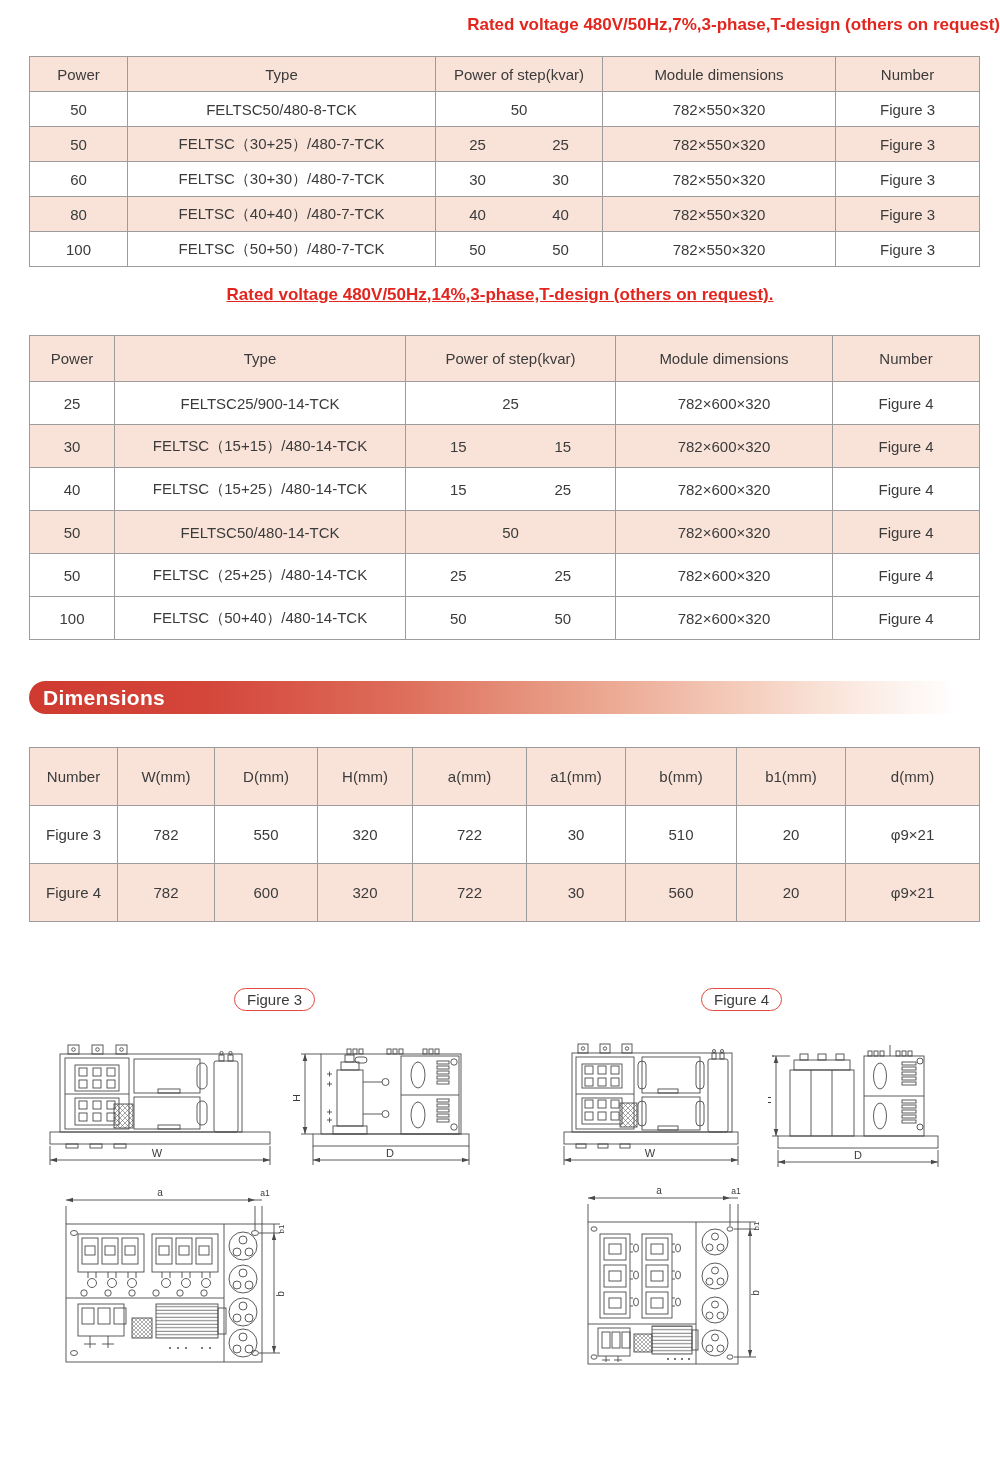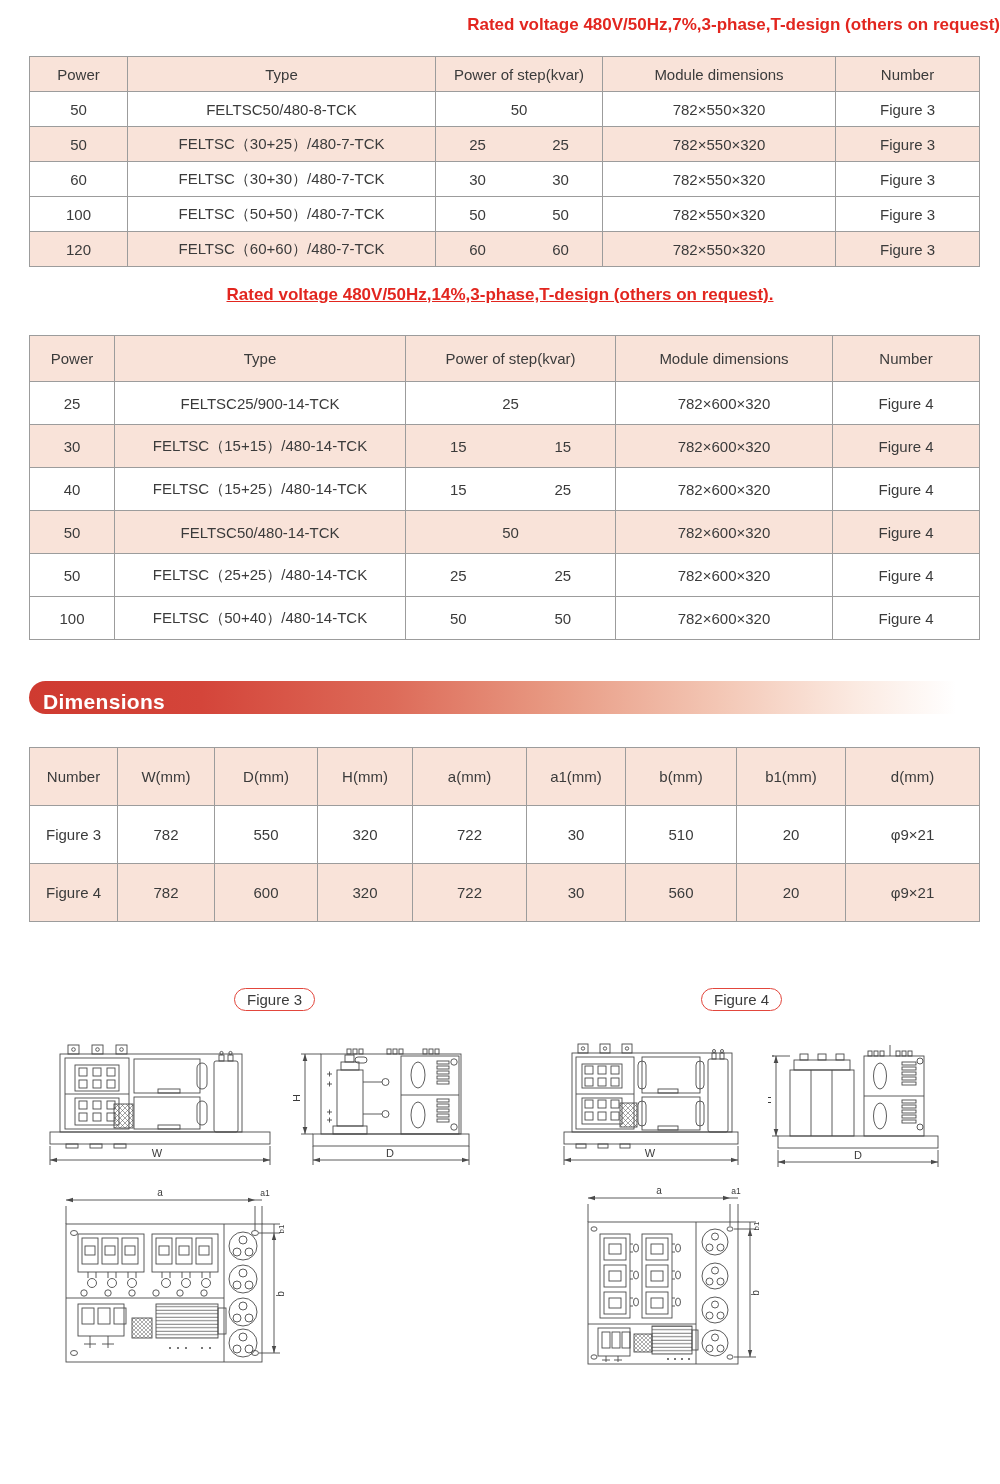--- a/index.html
+++ b/index.html
@@ -28,21 +28,21 @@
   .t2 { margin-top:29px; }
   .t2 th { height:46px; }  .t2 td { height:43px; }
   .t3 { margin-top:33px; }
   .t3 th { height:58px; }  .t3 td { height:58px; }
   .steps { display:flex; width:100%; }
   .steps span { flex:1; text-align:center; }
   .banner {
     margin:41px 0 0 29px; width:956px; height:33px;
     border-radius:17px 0 0 17px;
     background:linear-gradient(90deg,#cf3a30 0%,#d4453a 18%,#dd6b59 38%,#e89a83 55%,#f3c6b4 72%,#fbe9e0 86%,#ffffff 97%);
-    display:flex; align-items:flex-end;
+    display:flex; align-items:center;
   }
   .banner span {
     color:#ffffff; font-weight:bold; font-size:21px; padding-left:14px; letter-spacing:0.3px;
   }
   .figures { position:relative; margin-top:54px; height:409px; }
   .fig-pill {
     position:absolute; top:12px; background:#fff;
     border:1.5px solid #e2463c; border-radius:13px;
     padding:2px 12px; font-size:15px; color:#3b3b3b;
   }
@@ -102,39 +102,39 @@
       <td>FELTSC（30+30）/480-7-TCK</td>
       <td>
           <div class="steps">
             <span>30</span>
             <span>30</span>
           </div>
         </td>
       <td>782×550×320</td>
       <td>Figure 3</td>
     </tr>
+    <tr class="alt">
+      <td>80</td>
+      <td>FELTSC（40+40）/480-7-TCK</td>
+      <td>
+          <div class="steps">
+            <span>40</span>
+            <span>40</span>
+          </div>
+        </td>
+      <td>782×550×320</td>
+      <td>Figure 3</td>
+    </tr>
     <tr>
       <td>100</td>
       <td>FELTSC（50+50）/480-7-TCK</td>
       <td>
           <div class="steps">
             <span>50</span>
             <span>50</span>
-          </div>
-        </td>
-      <td>782×550×320</td>
-      <td>Figure 3</td>
-    </tr>
-    <tr class="alt">
-      <td>120</td>
-      <td>FELTSC（60+60）/480-7-TCK</td>
-      <td>
-          <div class="steps">
-            <span>60</span>
-            <span>60</span>
           </div>
         </td>
       <td>782×550×320</td>
       <td>Figure 3</td>
     </tr>
   </tbody>
 </table>
 
 <div class="red-title rt2">Rated voltage 480V/50Hz,14%,3-phase,T-design (others on request).</div>
 

